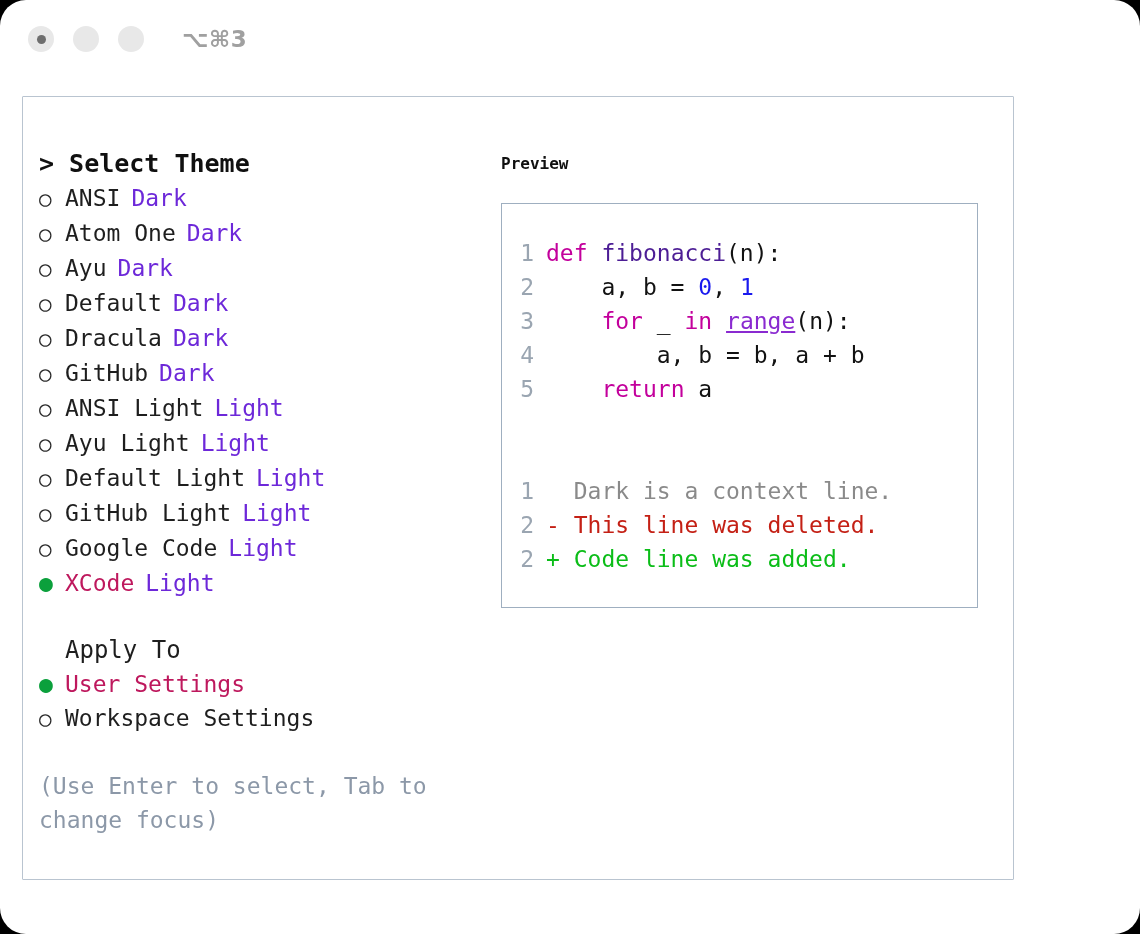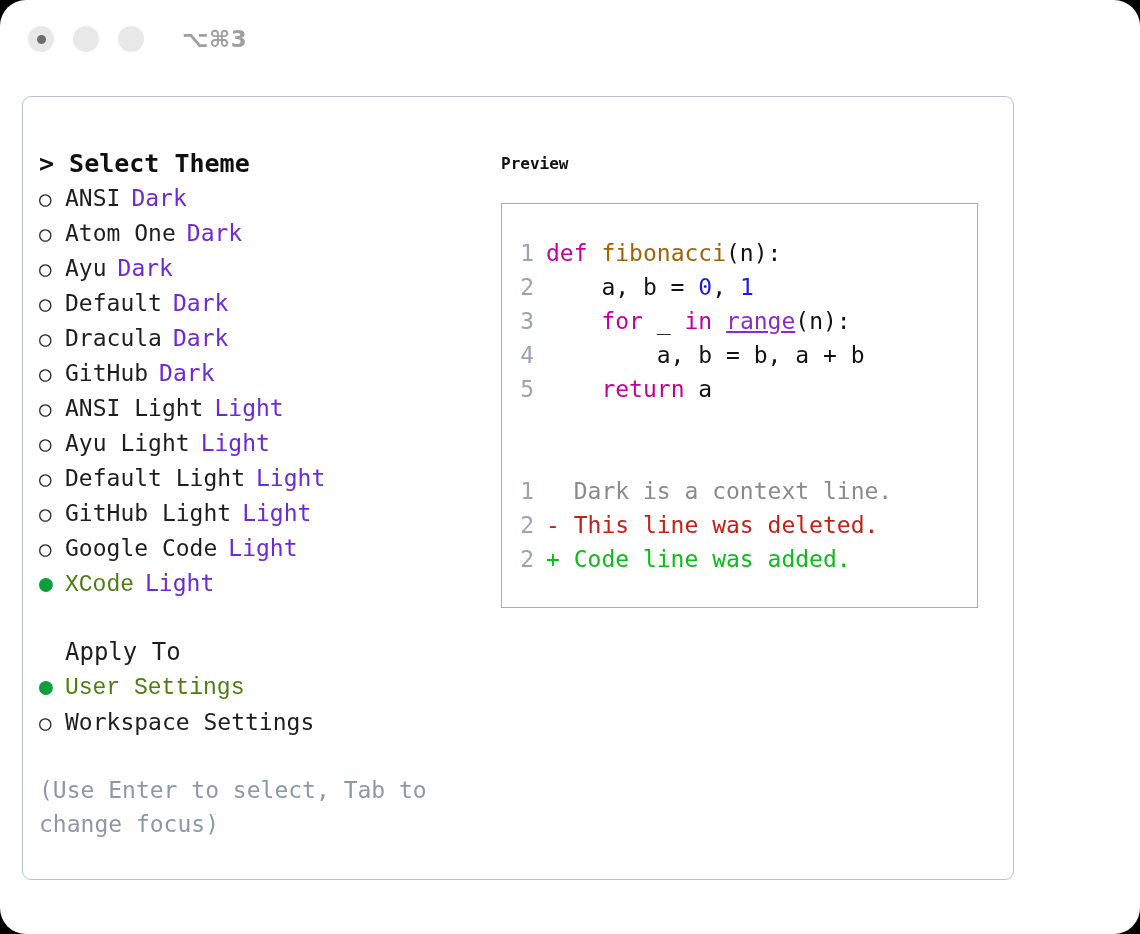--- a/index.html
+++ b/index.html
@@ -64,21 +64,21 @@
     letter-spacing: 0.5px;
   }
   
   .panel {
     position: absolute;
     left: 22px;
     top: 96px;
     width: 992px;
     height: 784px;
     border: 1.5px solid #b9c4d0;
-    border-radius: 9px;
+    border-radius: 1px;
     background: #ffffff;
     box-sizing: border-box;
   }
   .panel-body {
     position: absolute;
     left: 0; top: 0;
     width: 100%;
     height: 100%;
   }
   
@@ -110,22 +110,21 @@
     font-size: 21px;
   }
   .marker.sel {
     color: #0ba03c;
     font-size: 23px;
   }
   .opt-name {
     color: #1e1e1e;
   }
   .opt-row.selected .opt-name {
-    color: #4d7c0f;
-    font-family: Liberation Mono, monospace;
+    color: #be185d;
   }
   .opt-tag {
     color: #6d28d9;
     margin-left: 11px;
   }
   .apply-head {
     font-size: 24px;
     color: #1e1e1e;
     line-height: 34px;
     padding-left: 26px;
@@ -172,21 +171,21 @@
     display: inline-block;
     width: 44px;
     flex: 0 0 44px;
     text-align: right;
     color: #9aa5b1;
     padding-right: 12px;
     box-sizing: border-box;
   }
   .code-gap { height: 34px; }
   .tok-kw   { color: #c3009c; }
-  .tok-fn   { color: #a16207; }
+  .tok-fn   { color: #4c1d95; }
   .tok-builtin { color: #8a2ad0; text-decoration: underline; }
   .tok-num  { color: #1a1aee; }
   .tok-plain{ color: #121212; }
   .tok-ctx  { color: #8a8a8a; }
   .tok-del  { color: #c42015; }
   .tok-add  { color: #0bbd18; }
 </style>
 </head>
 <body>
 

